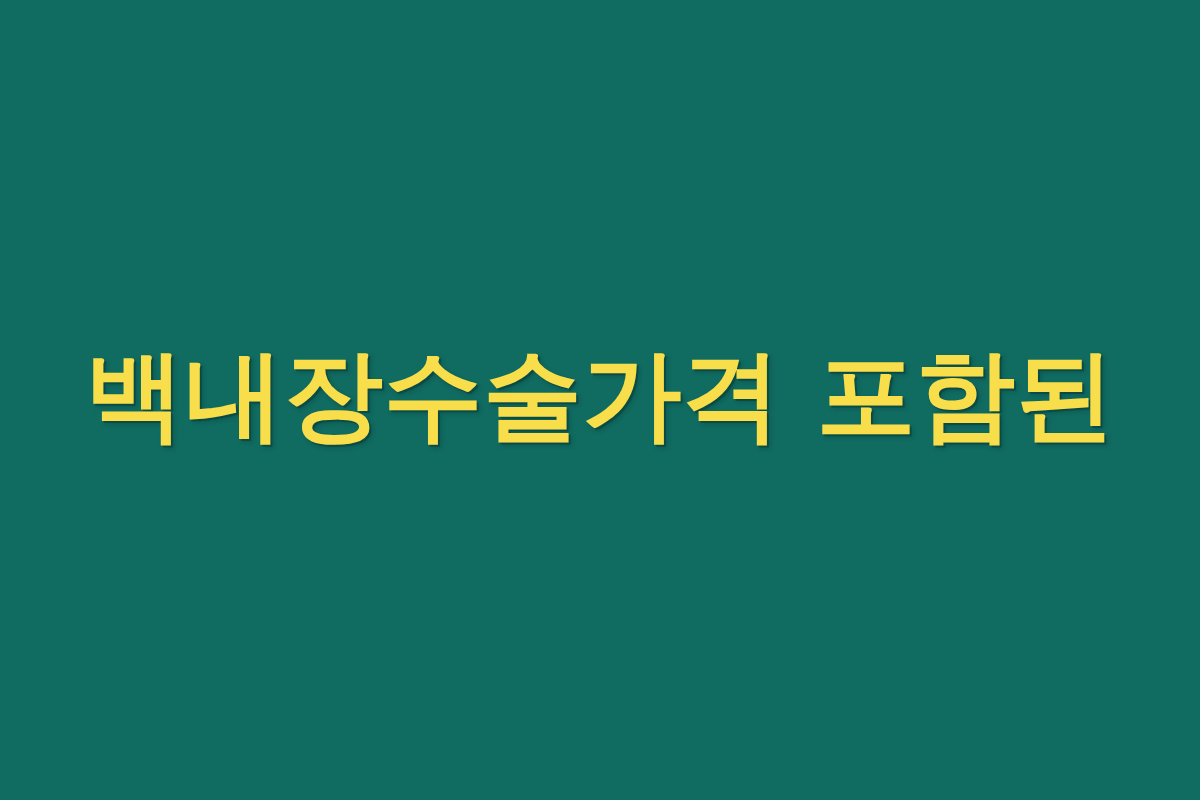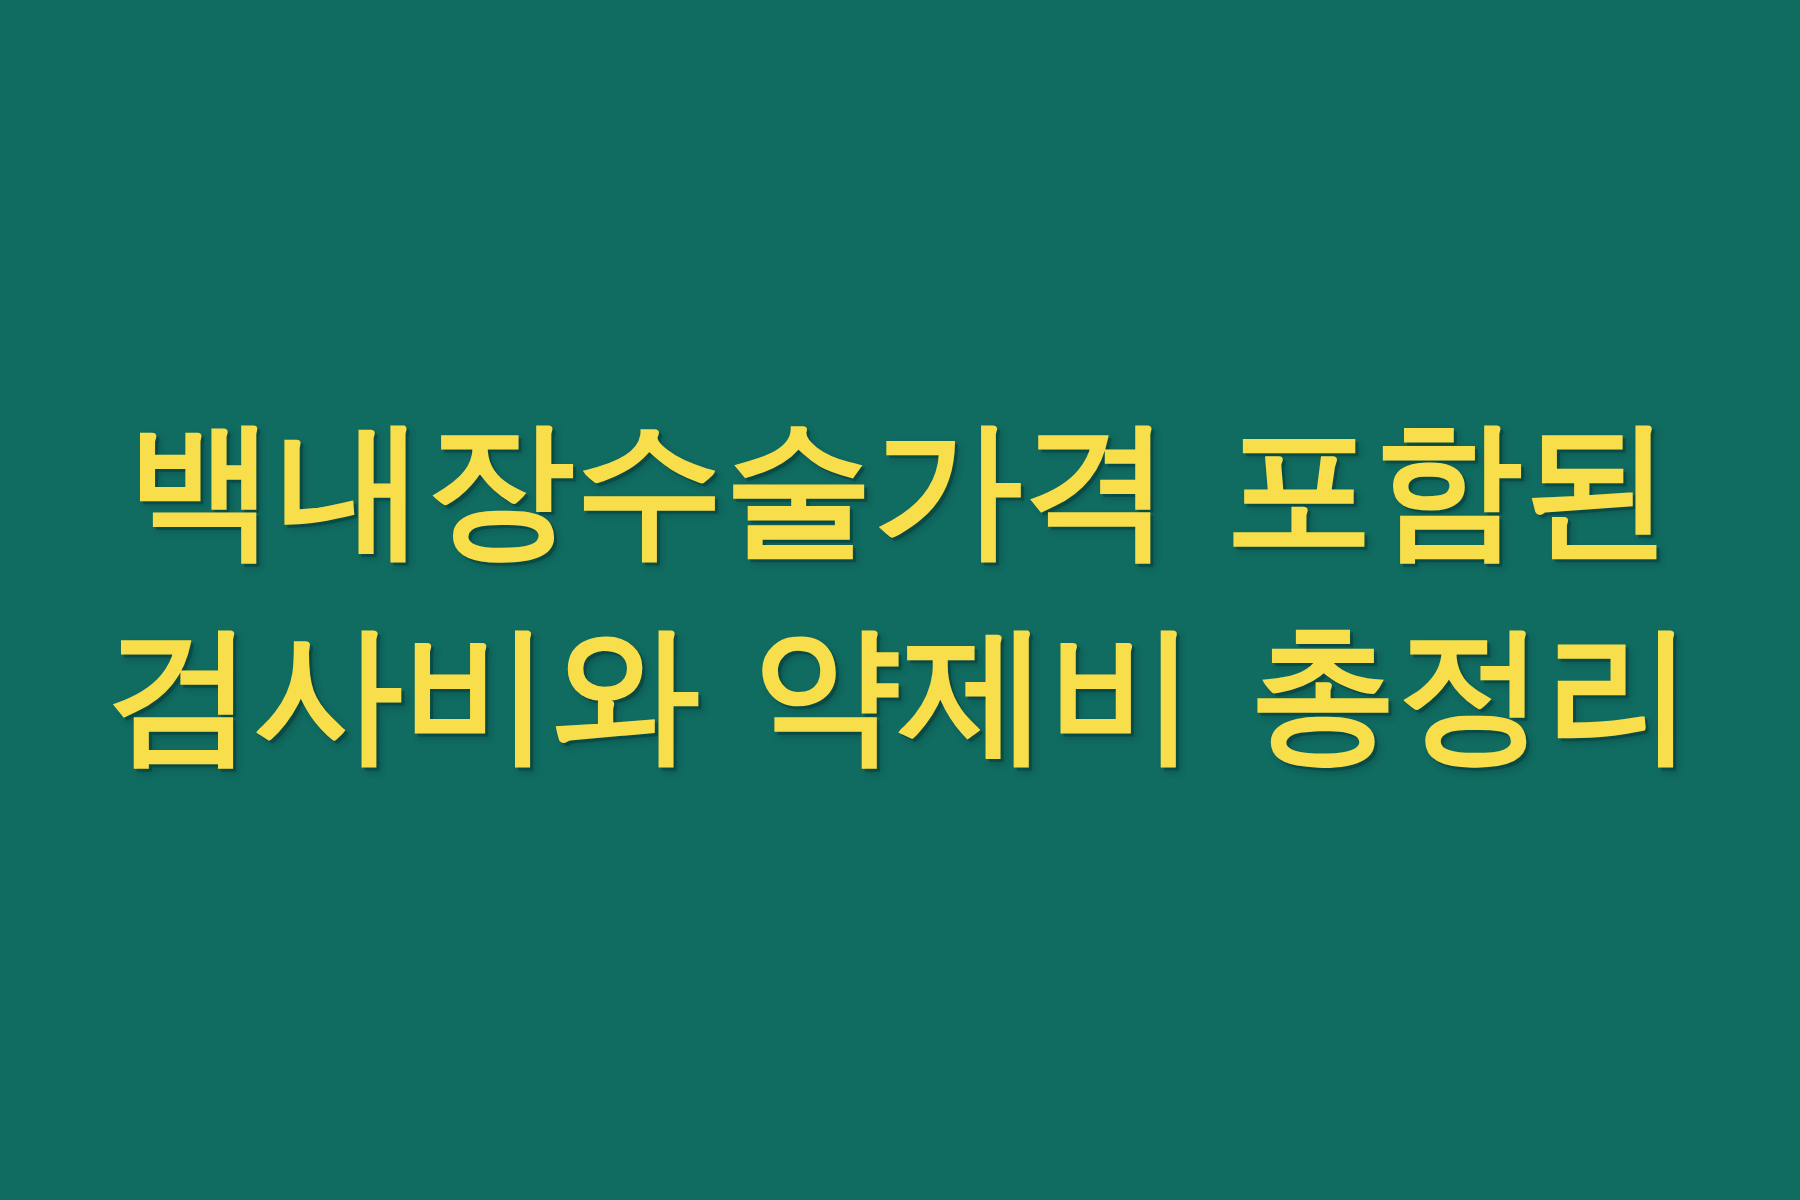--- a/index.html
+++ b/index.html
@@ -65,17 +65,16 @@
 </style>
 </head>
 <body>
 
 <div id="thumbnail-banner" style="background: rgb(16, 107, 97);">
 
   <div id="headline-block">
 
     <span class="headline-line line-1" style="color: rgb(247, 222, 74);">백내장수술가격 포함된</span>
 
-    <span class="headline-line line-2" style="color: rgb(247, 222, 74);">검사비와 약제비 총정리</span>
 
   </div>
 
 </div>
 
 </body></html>

